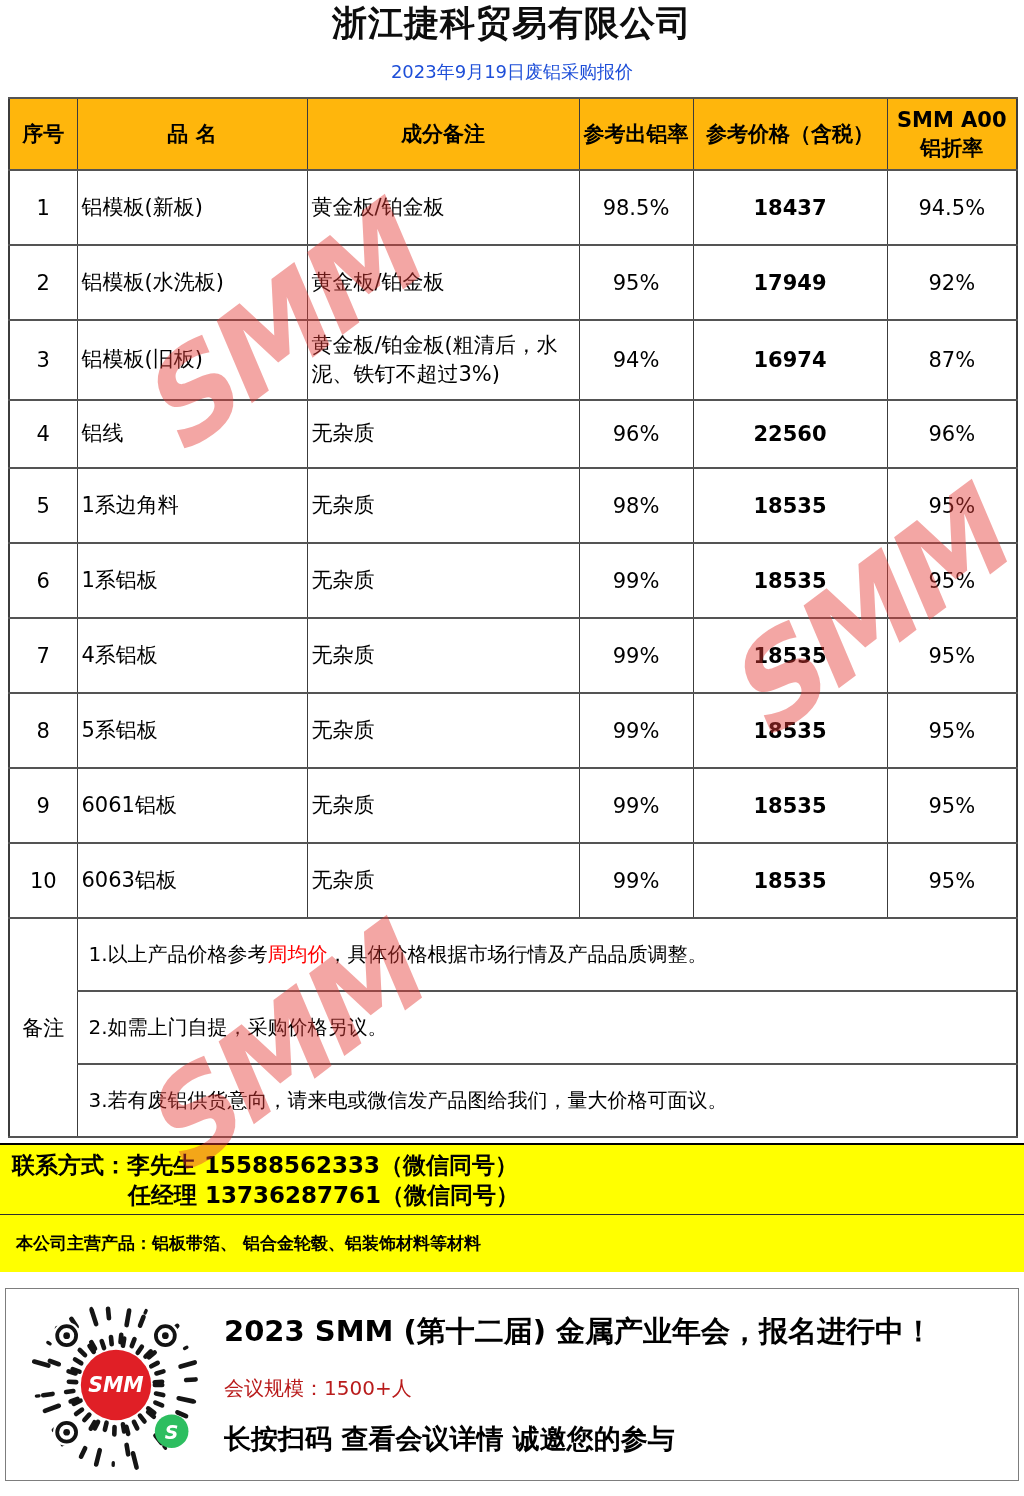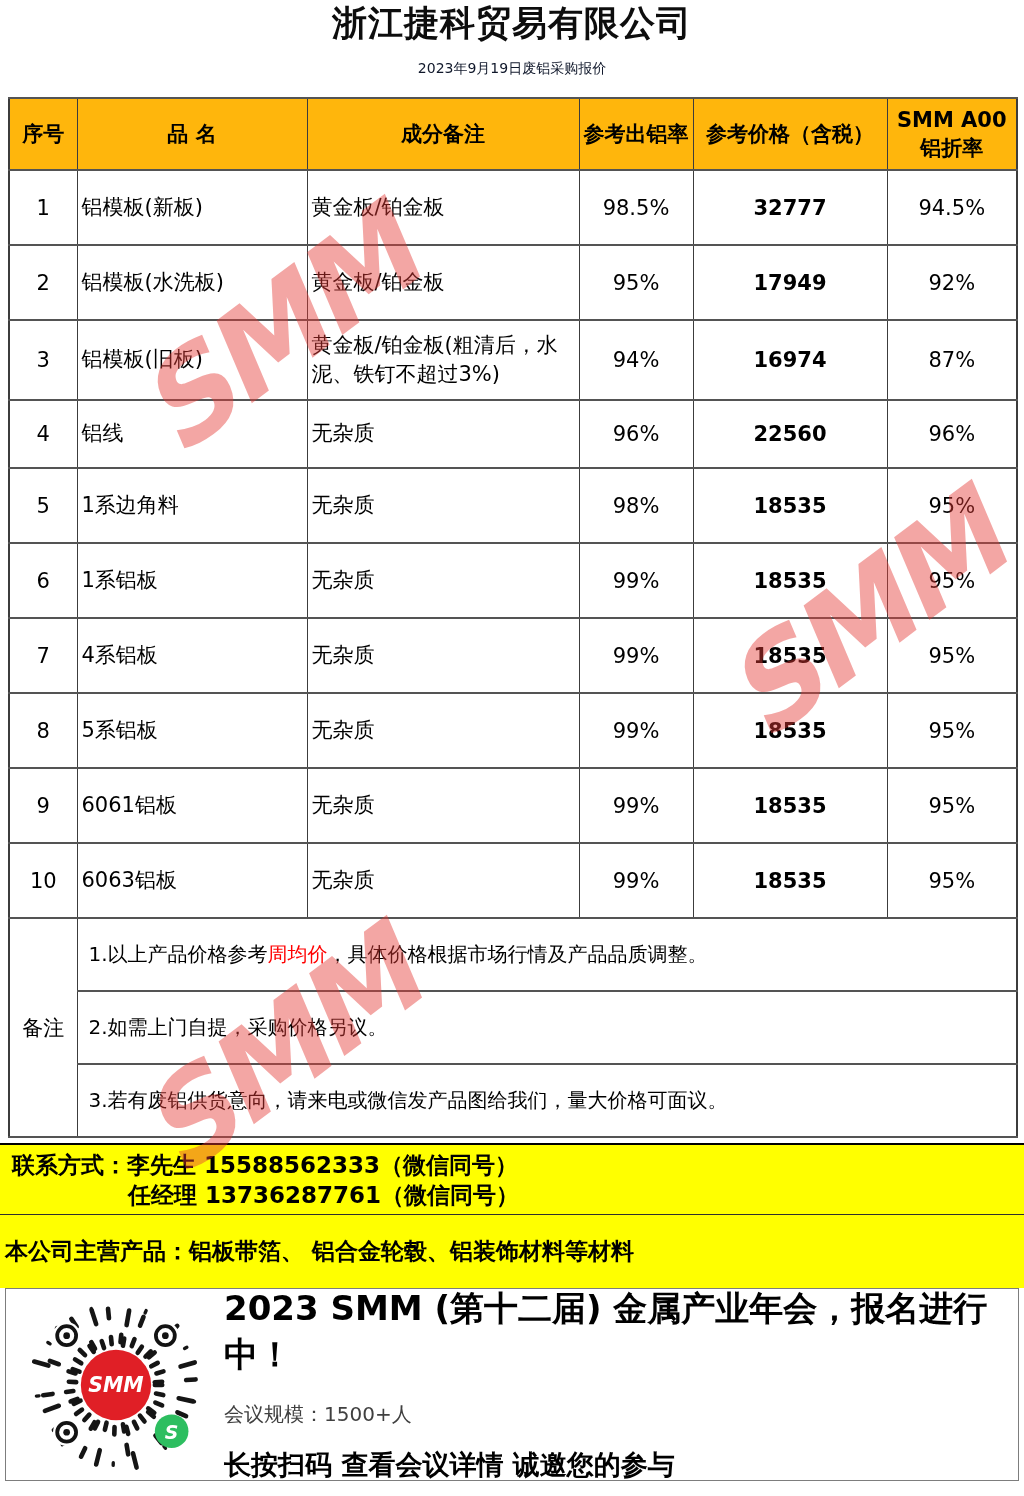--- a/index.html
+++ b/index.html
@@ -20,22 +20,22 @@
     padding-top: 0;
     text-align: center;
     font-size: 35px;
     font-weight: 800;
     letter-spacing: 1px;
     color: #0d0d0d;
   }
   .subtitle {
     margin-top: 13px;
     text-align: center;
-    font-size: 14px;
-    color: #0f172a;
+    font-size: 18px;
+    color: #1d4ed8;
   }
 
   
   .table-wrap { position: absolute; left: 8px; top: 97px; width: 1008px; z-index: 2; }
   table.quote {
     width: 1008px;
     border-collapse: collapse;
     table-layout: fixed;
     border: 2px solid #3c3c3c;
   }
@@ -99,46 +99,46 @@
     height: 71px;
     border-top: 2px solid #000000;
     padding: 5px 0 0 12px;
     font-size: 23px;
     font-weight: 600;
     line-height: 30px;
   }
   .contact-line2 { padding-left: 116px; }
   .band-products {
     top: 1214px;
-    height: 74px;
+    height: 58px;
     border-top: 1px solid #2e2e2e;
     display: flex;
     align-items: center;
-    padding-left: 5px;
-    font-size: 23px;
+    padding-left: 16px;
+    font-size: 17px;
     font-weight: 600;
   }
 
   
   .footer-box {
     position: absolute;
     left: 5px;
     top: 1288px;
     width: 1014px;
     height: 193px;
     background: #fff;
     border: 1px solid #7d7d7d;
     display: flex;
     align-items: center;
     z-index: 10;
   }
   .qr { width: 168px; height: 168px; margin-left: 26px; flex: 0 0 auto; overflow: visible; }
   .footer-text { margin-left: 24px; }
-  .footer-headline { font-size: 34px; font-weight: 800; }
-  .footer-scale { margin-top: 23px; font-size: 20px; color: #404040; }
+  .footer-headline { font-size: 29px; font-weight: 800; }
+  .footer-scale { margin-top: 23px; font-size: 20px; color: #b91c1c; }
   .footer-cta { margin-top: 19px; font-size: 27px; font-weight: 800; }
 </style>
 </head>
 <body>
 
 <div class="page">
 
   <h1 class="company-title">浙江捷科贸易有限公司</h1>
   <div class="subtitle">2023年9月19日废铝采购报价</div>
 
@@ -161,21 +161,21 @@
           <th>参考价格（含税）</th>
           <th>SMM A00铝折率</th>
         </tr>
       </thead>
       <tbody>
         <tr class="data-row">
           <td class="c">1</td>
           <td class="l">铝模板(新板)</td>
           <td class="l">黄金板/铂金板</td>
           <td class="c">98.5%</td>
-          <td class="price">32777</td>
+          <td class="price">18437</td>
           <td class="c">94.5%</td>
         </tr>
         <tr class="data-row">
           <td class="c">2</td>
           <td class="l">铝模板(水洗板)</td>
           <td class="l">黄金板/铂金板</td>
           <td class="c">95%</td>
           <td class="price">17949</td>
           <td class="c">92%</td>
         </tr>

